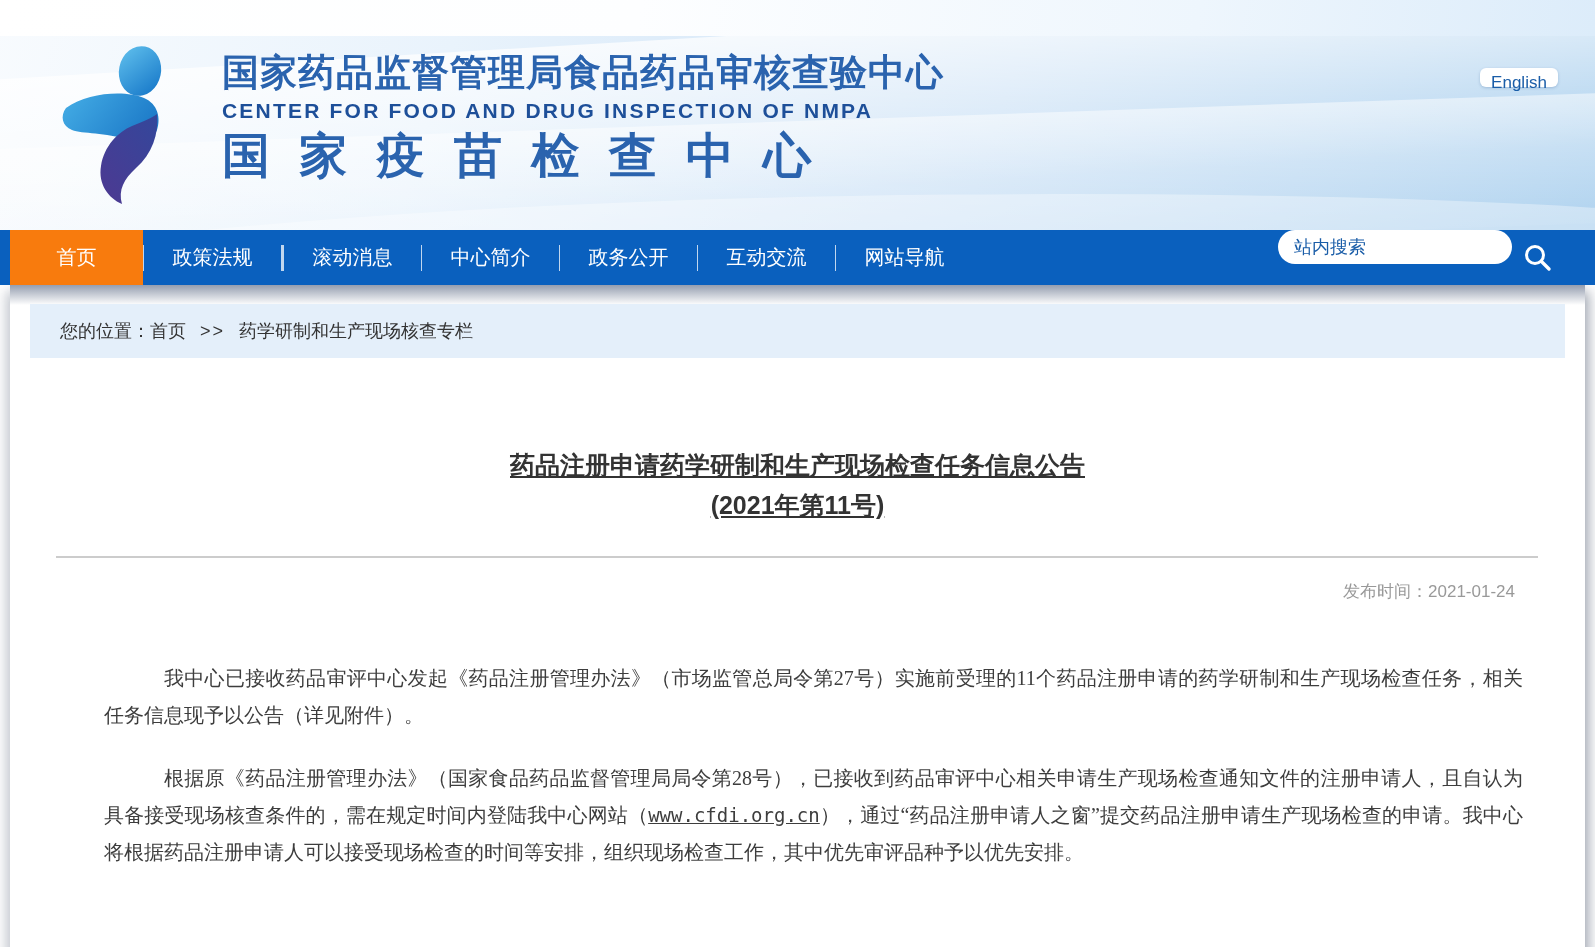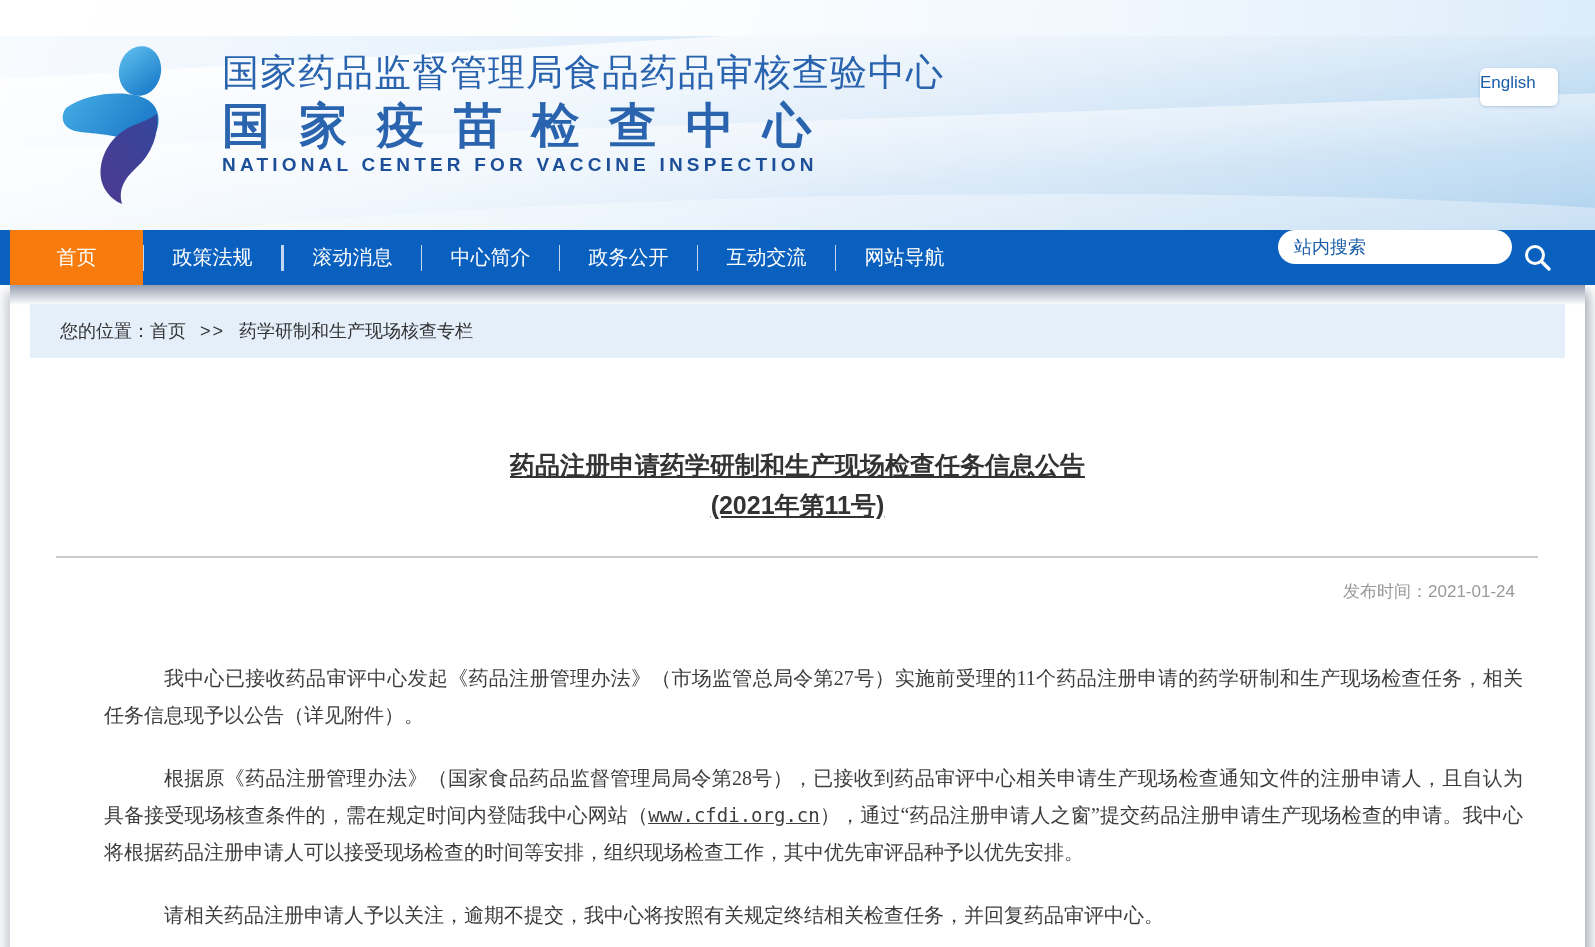--- a/index.html
+++ b/index.html
@@ -15,26 +15,26 @@
                    background:linear-gradient(to bottom,rgba(255,255,255,0.75),rgba(255,255,255,0)); 
                    transform:rotate(-3.4deg); }
   .banner .band2 { position:absolute; left:-120px; top:120px; width:1900px; height:130px;
                    background:linear-gradient(to bottom,rgba(255,255,255,0.5),rgba(255,255,255,0.05));
                    transform:rotate(-2deg); }
   .banner .wave { position:absolute; left:-200px; top:196px; width:2100px; height:120px;
                   background:rgba(255,255,255,0.35); border-radius:50% 50% 0 0 / 90% 70% 0 0;
                   transform:rotate(-1deg); }
   .logo { position:absolute; left:60px; top:42px; }
   .org-block { position:absolute; left:222px; top:50px; color:#2a62ac; }
-  .org-cn { font-size:37px; font-weight:400; letter-spacing:1px; line-height:46px; color:#2a63ae; }
+  .org-cn { font-size:37px; font-weight:700; letter-spacing:1px; line-height:46px; color:#2a63ae; }
   .org-en { font-size:21px; font-weight:700; letter-spacing:2.2px; line-height:30px; color:#1d4f99; }
   .vac-cn { font-size:48px; font-weight:700; letter-spacing:8px; line-height:52px; margin-top:4px; color:#2a63ae; }
   .vac-en { font-size:19px; font-weight:700; letter-spacing:4.2px; line-height:26px; color:#1d4f99; }
-  .english-btn { position:absolute; right:37px; top:68px; width:78px; height:38px; background:#ffffff;
-                 border-radius:6px; color:#1a5da8; font-size:17px; line-height:29px; text-align:left;
+  .english-btn { position:absolute; right:37px; top:68px; width:78px; height:19px; background:#ffffff;
+                 border-radius:6px; color:#1a5da8; font-size:17px; line-height:29px; text-align:center;
                  cursor:pointer; box-shadow:0 1px 3px rgba(30,80,140,0.25); z-index:4; }
 
   
   .nav { position:absolute; left:0; top:230px; width:1595px; height:55px; background:#0a60be;
          display:flex; align-items:stretch; z-index:5; }
   .nav-item { width:137px; display:flex; align-items:center; justify-content:center;
               color:#ffffff; font-size:20px; cursor:pointer; position:relative; }
   .nav-item.active { width:133px; margin-left:10px; background:#f87b0d; }
   .nav-sep { width:1px; height:26px; background:rgba(255,255,255,0.75); align-self:center; }
   .search-wrap { position:absolute; right:83px; top:0; width:234px; height:34px; }
@@ -96,22 +96,22 @@
       </linearGradient>
     </defs>
     <ellipse cx="80" cy="29" rx="21" ry="25" transform="rotate(12 80 29)" fill="url(#gHead)"></ellipse>
     <path d="M6,66 C28,50 66,48 84,56 C98,62 101,76 97,88 C93,99 80,102 68,98 C46,90 22,92 12,88 C2,84 0,74 6,66 Z" fill="url(#gArm)"></path>
     <path d="M97,72 C99,92 92,112 76,126 C64,137 58,148 62,162 C48,156 38,142 41,124 C44,104 58,90 72,84 C82,80 92,76 97,72 Z" fill="url(#gTail)"></path>
   </svg>
 </div>
 
 <div class="org-block">
   <div class="org-cn">国家药品监督管理局食品药品审核查验中心</div>
+  <div class="org-en">CENTER FOR FOOD AND DRUG INSPECTION OF NMPA</div>
   <div class="vac-cn">国 家 疫 苗 检 查 中 心</div>
-  <div class="vac-en">NATIONAL CENTER FOR VACCINE INSPECTION</div>
 </div>
 
 <div class="english-btn">English</div>
 
 <div class="nav">
   <div class="nav-item active">首页</div>
   <div class="nav-sep"></div>
   <div class="nav-item">政策法规</div>
   <div class="nav-sep"></div>
   <div class="nav-sep"></div>
@@ -152,15 +152,14 @@
     <div class="t2">(2021年第11号)</div>
   </div>
 
   <div class="divider"></div>
 
   <div class="pubdate"><span>发布时间：</span><span>2021-01-24</span></div>
 
   <div class="body-text">
     <p>我中心已接收药品审评中心发起《药品注册管理办法》（市场监管总局令第27号）实施前受理的11个药品注册申请的药学研制和生产现场检查任务，相关任务信息现予以公告（详见附件）。</p>
     <p><span>根据原《药品注册管理办法》（国家食品药品监督管理局局令第28号），已接收到药品审评中心相关申请生产现场检查通知文件的注册申请人，且自认为具备接受现场核查条件的，需在规定时间内登陆我中心网站（</span><a class="cfdi-link">www.cfdi.org.cn</a><span>），通过“药品注册申请人之窗”提交药品注册申请生产现场检查的申请。我中心将根据药品注册申请人可以接受现场检查的时间等安排，组织现场检查工作，其中优先审评品种予以优先安排。</span></p>
-    <p>请相关药品注册申请人予以关注，逾期不提交，我中心将按照有关规定终结相关检查任务，并回复药品审评中心。</p>
   </div>
 </div>
 
 </body></html>

